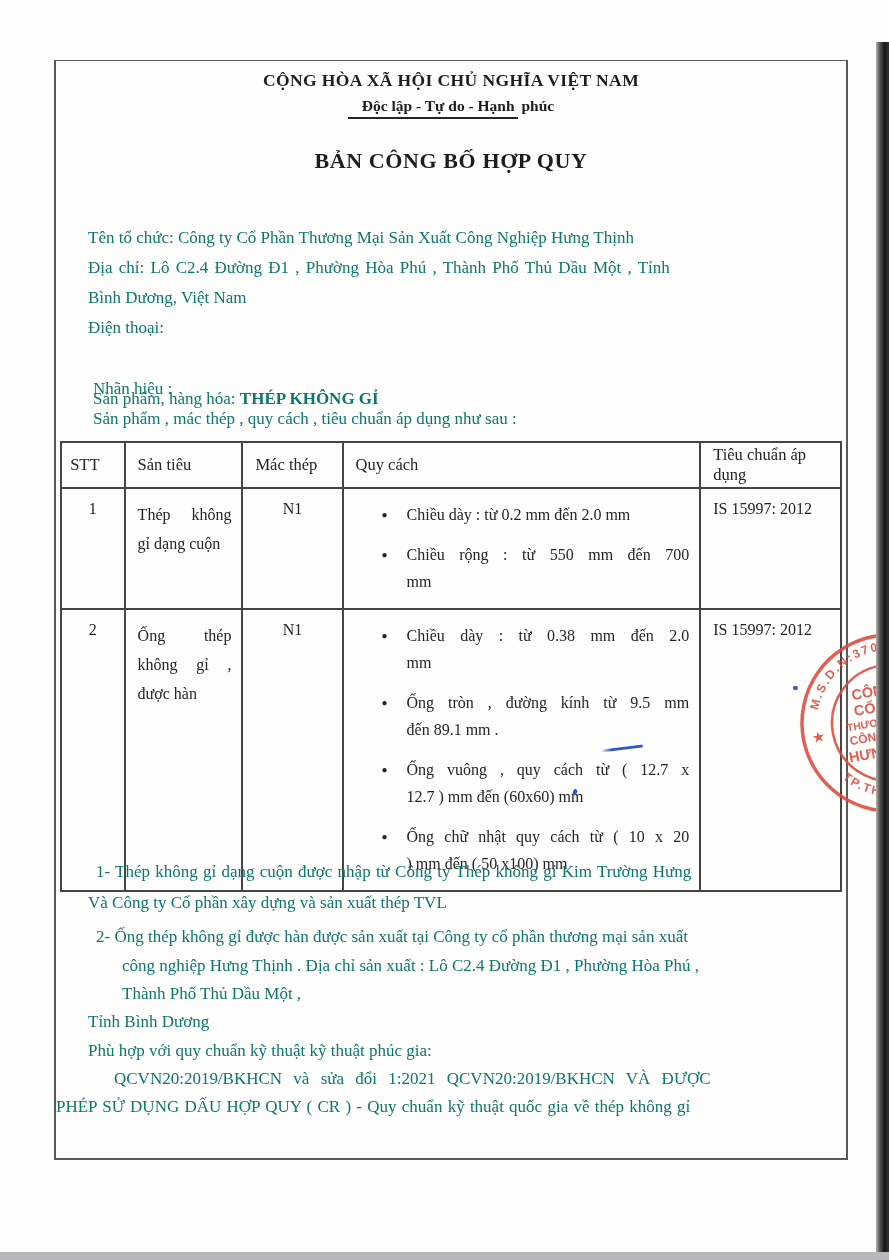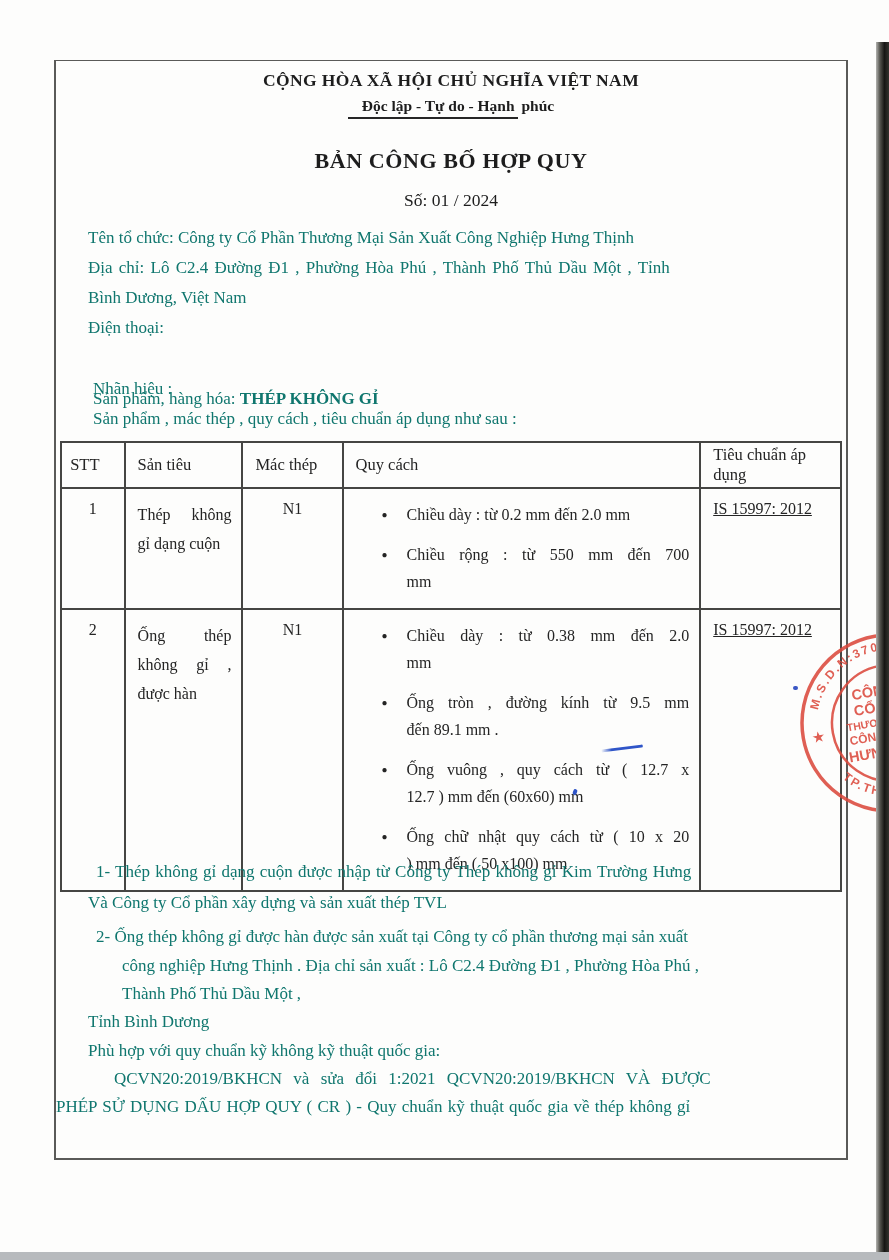--- a/index.html
+++ b/index.html
@@ -32,21 +32,21 @@
   tr.hdr td.c0 { text-align:center; padding-left:0; }
   td.c0 { width:61px;  text-align:center; }
   td.c1 { width:113px; }
   td.c2 { width:96px;  text-align:center; }
   td.c3 { width:343px; }
   td.c4 { width:135px; }
   tr.r1 td { height:95px; }
   tr.r2 td { height:232px; }
   td.c0.body, td.c2.body { padding-top:11px; }
   td.c1.body { padding:11px 10px 0 12px; line-height:29px; }
-  td.c4.body { padding:11px 16px 0 12px;text-decoration:underline; }
+  td.c4.body { padding:11px 16px 0 12px; }
   .pline { display:block; }
   .just  { text-align:justify; text-align-last:justify; }
   ul.specs { list-style:none; margin:12px 10px 0 36px; }
   ul.specs li { position:relative; padding-left:27px; margin-bottom:13px; line-height:27px; }
   ul.specs li::before { content:"●"; position:absolute; left:2px; top:0; font-size:10px; line-height:27px; }
 
   
   .stamp { position:absolute; left:797px; top:630px; width:186px; height:186px; opacity:.88; z-index:3; }
   .stamp text { fill:#dc4a3d; font-family:"Liberation Sans", sans-serif; font-weight:bold; }
   .stamp .arc { font-size:12px; letter-spacing:2px; }
@@ -70,21 +70,20 @@
 
 <div class="scan">
 
   <div class="frame"></div>
 
   <div class="center-band motto">
     <span class="ul">Độc lập - Tự do - Hạnh</span><span> phúc</span>
   </div>
   <div class="center-band republic">CỘNG HÒA XÃ HỘI CHỦ NGHĨA VIỆT NAM</div>
   <div class="center-band doc-title">BẢN CÔNG BỐ HỢP QUY</div>
-  <div class="center-band doc-num">Số: 01 / 2024</div>
 
   <div class="line" style="left:88px; top:228px;">Tên tổ chức: Công ty Cổ Phần Thương Mại Sản Xuất Công Nghiệp Hưng Thịnh</div>
   <div class="line" style="left:88px; top:258px; word-spacing:2px;">Địa chỉ: Lô C2.4 Đường Đ1 , Phường Hòa Phú , Thành Phố Thủ Dầu Một , Tỉnh</div>
   <div class="line" style="left:88px; top:288px;">Bình Dương, Việt Nam</div>
   <div class="line" style="left:88px; top:318px;">Điện thoại:</div>
   <div class="line" style="left:93px; top:349px;margin-top:40px;">
     <span>Sản phẩm, hàng hóa: </span><b>THÉP KHÔNG GỈ</b>
   </div>
   <div class="line" style="left:93px; top:379px;">Nhãn hiệu :</div>
   <div class="line" style="left:93px; top:409px;">Sản phẩm , mác thép , quy cách , tiêu chuẩn áp dụng như sau :</div>
@@ -150,21 +149,21 @@
     </tr>
   </tbody>
     </table>
 
   <div class="line" style="left:96px;  top:862px; word-spacing:1px;">1-  Thép không gỉ dạng cuộn được nhập từ Công ty Thép không gỉ Kim Trường Hưng</div>
   <div class="line" style="left:88px;  top:893px;">Và Công ty Cổ phần xây dựng và sản xuất thép TVL</div>
   <div class="line" style="left:96px;  top:927px;">2-  Ống thép không gỉ được hàn được sản xuất tại Công ty cổ phần thương mại sản xuất</div>
   <div class="line" style="left:122px; top:956px;">công nghiệp Hưng Thịnh . Địa chỉ sản xuất : Lô C2.4 Đường Đ1 , Phường Hòa Phú ,</div>
   <div class="line" style="left:122px; top:984px;">Thành Phố Thủ Dầu Một ,</div>
   <div class="line" style="left:88px;  top:1012px;">Tỉnh Bình Dương</div>
-  <div class="line" style="left:88px;  top:1041px;">Phù hợp với quy chuẩn kỹ không kỹ thuật quốc gia:</div>
+  <div class="line" style="left:88px;  top:1041px;">Phù hợp với quy chuẩn kỹ thuật kỹ thuật phúc gia:</div>
   <div class="line" style="left:114px; top:1069px; word-spacing:7px;">QCVN20:2019/BKHCN và sửa đổi 1:2021 QCVN20:2019/BKHCN VÀ ĐƯỢC</div>
   <div class="line" style="left:56px;  top:1097px; word-spacing:1px;">PHÉP SỬ DỤNG DẤU HỢP QUY ( CR ) -  Quy chuẩn kỹ thuật quốc gia về thép không gỉ</div>
 
   <svg class="stamp" viewBox="0 0 186 186">
     <g transform="rotate(-10 93 93)">
       <circle cx="93" cy="93" r="88" stroke-width="3.5"></circle>
       <circle cx="93" cy="93" r="58" stroke-width="2.5"></circle>
       <path id="arcTop" d="M 24.4 68 A 73 73 0 0 1 161.6 68" fill="none"></path>
       <path id="arcBot" d="M 29.8 129.5 A 73 73 0 0 0 156.2 129.5" fill="none"></path>
       <text class="arc">

